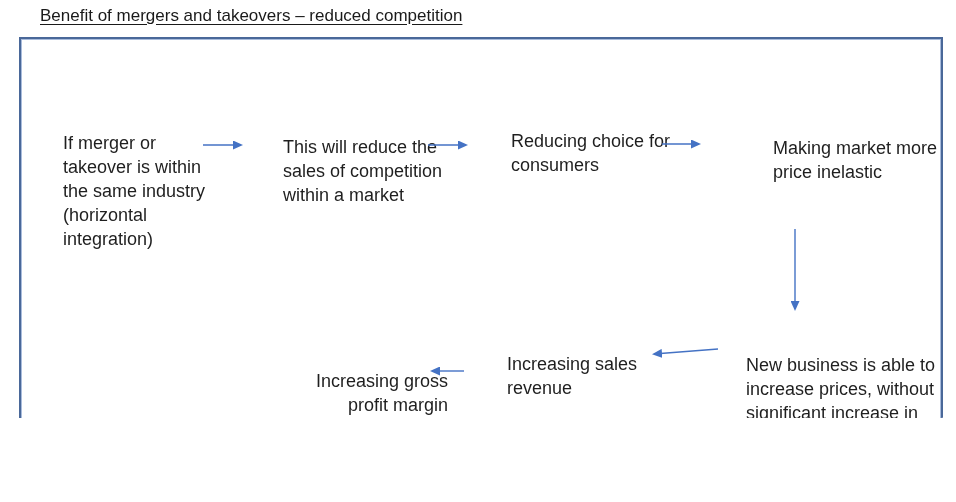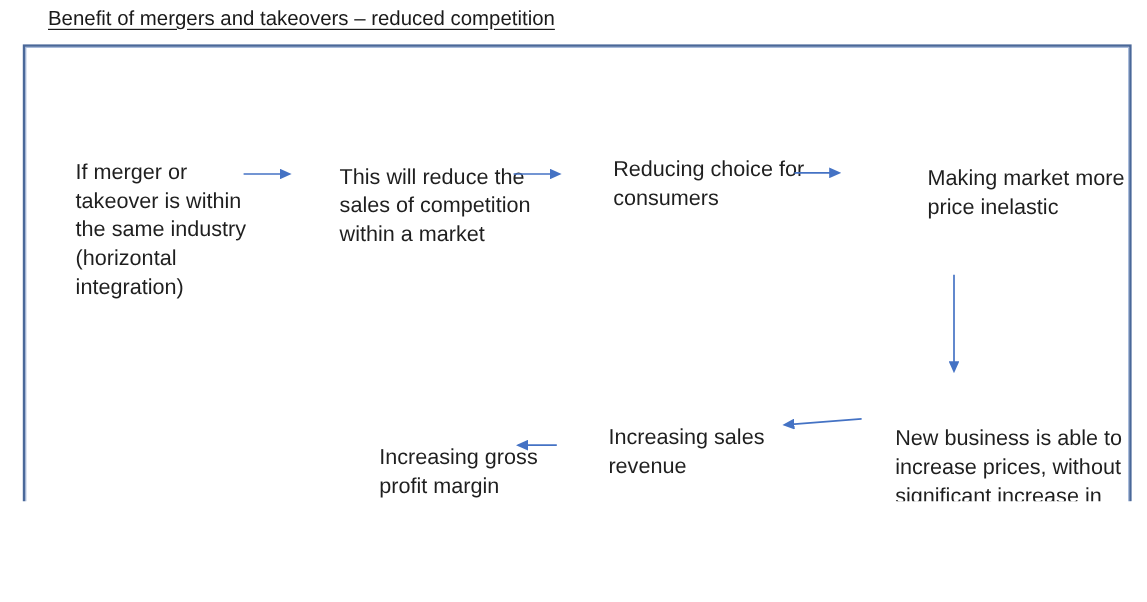--- a/index.html
+++ b/index.html
@@ -43,21 +43,21 @@
     line-height: 24px;
     color: #1f1f1f;
     white-space: pre-line;
   }
   .n1 { left: 42px;  top: 92px;  }
   .n2 { left: 262px; top: 96px;  }
   .n3 { left: 490px; top: 90px;  }
   .n4 { left: 728px; top: 97px; margin-left: 24px;  }
   .n5 { left: 725px; top: 314px; }
   .n6 { left: 486px; top: 313px; }
-  .n7 { left: 295px; top: 330px; }
+  .n7 { left: 295px; top: 330px; text-align: right; }
   svg.arrows {
     position: absolute;
     left: 0;
     top: 0;
     pointer-events: none;
   }
 </style>
 </head>
 <body>
 

